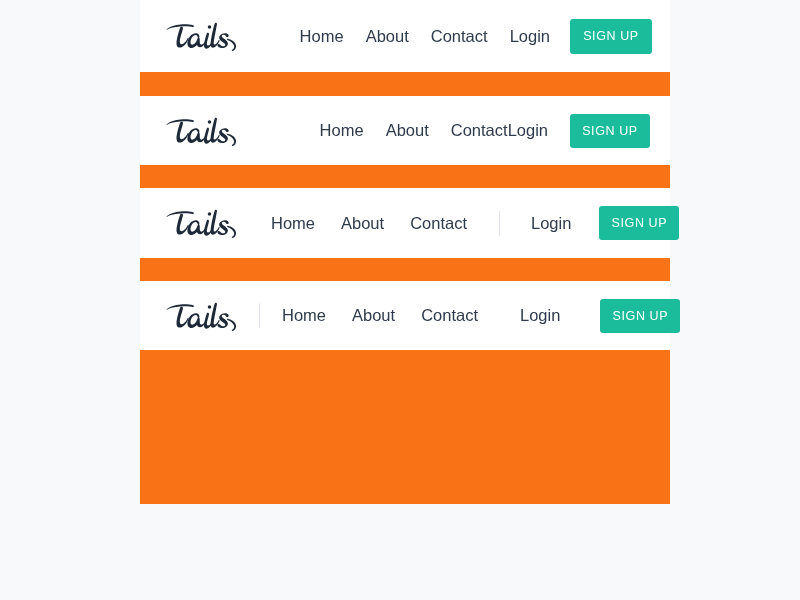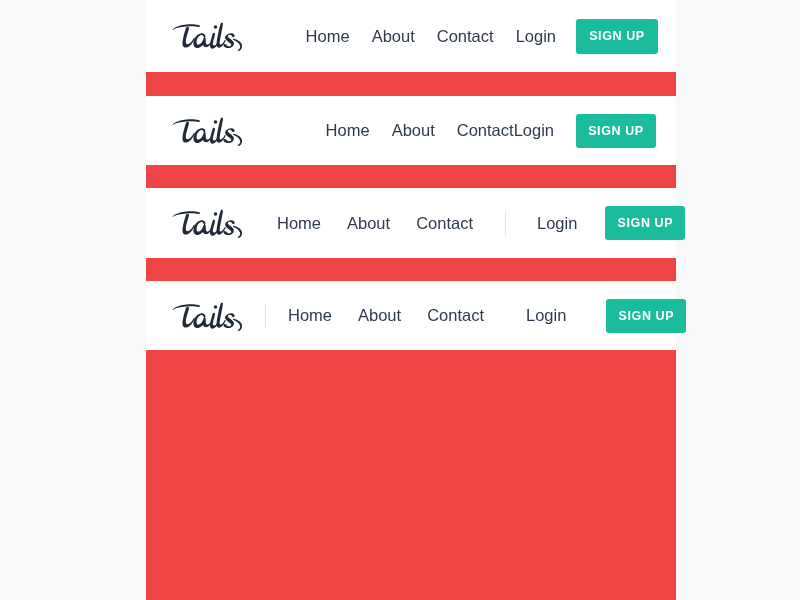--- a/index.html
+++ b/index.html
@@ -10,25 +10,25 @@
     width: 800px;
     height: 600px;
     background: #f7f9fa;
     font-family: "Liberation Sans", sans-serif;
     overflow: hidden;
   }
 
   
   #content-column {
     position: absolute;
-    left: 146px;
+    left: 140px;
     top: 0;
     width: 530px;
-    height: 600px;
-    background: #ef4444;
+    height: 504px;
+    background: #f97316;
   }
 
   
   .navbar {
     position: absolute;
     left: 0;
     width: 530px;
     background: #ffffff;
     display: flex;
     align-items: center;
@@ -78,21 +78,21 @@
 
   
   .signup-btn {
     flex: 0 0 auto;
     background: #1abc9c;
     color: #ffffff;
     border: none;
     border-radius: 3px;
     font-family: "Liberation Sans", sans-serif;
     font-size: 12.5px;
-    font-weight: bold;
+    font-weight: normal;
     letter-spacing: 0.6px;
     text-transform: uppercase;
     cursor: pointer;
     padding: 0;
     display: flex;
     align-items: center;
     justify-content: center;
   }
 
   

